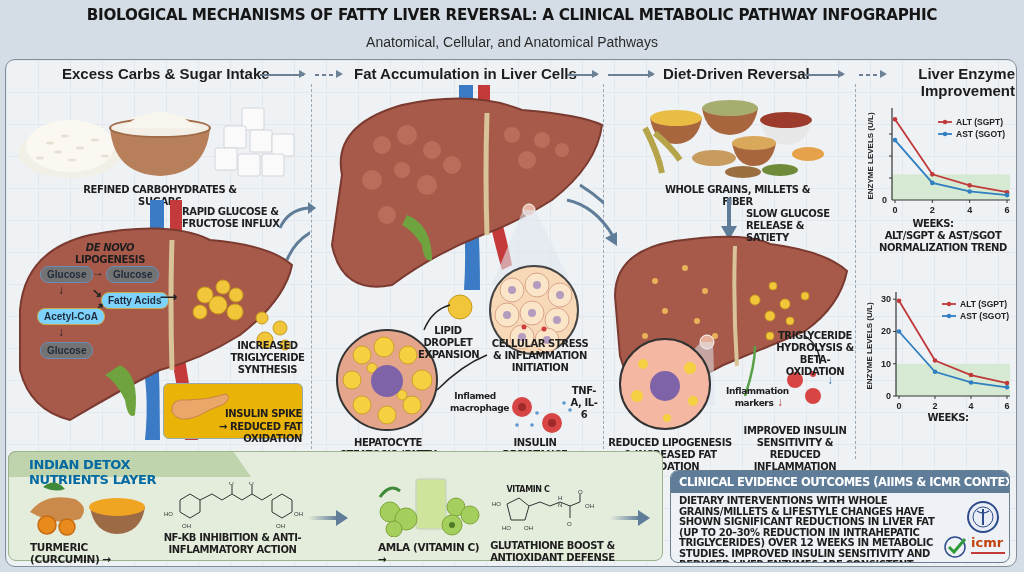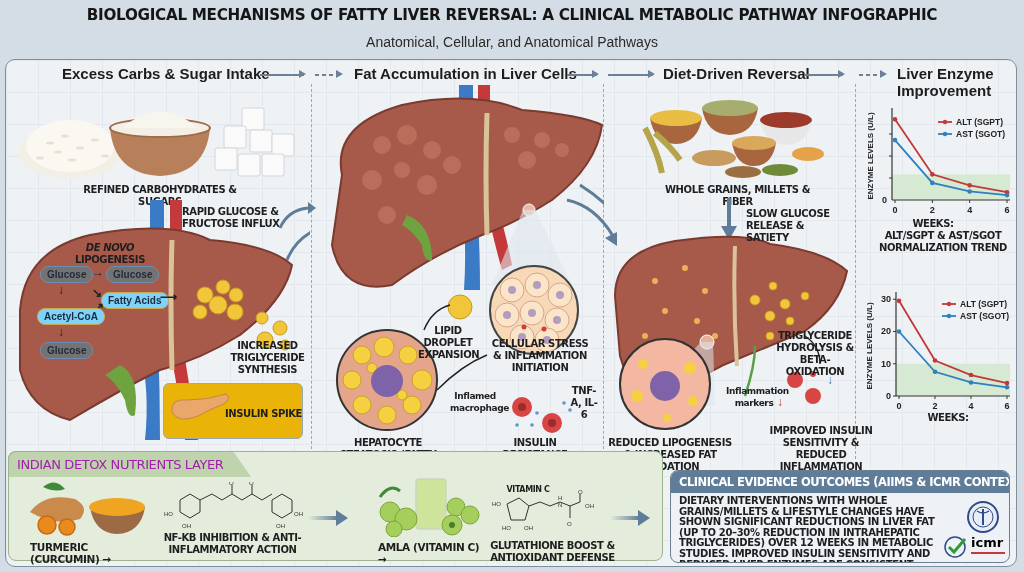--- a/index.html
+++ b/index.html
@@ -62,21 +62,21 @@
 
   
   .nutrient-panel {
     position: absolute; left: 8px; top: 451px; width: 655px; height: 110px;
     background: #e4ecdc; border: 1.5px solid #9db48e; border-radius: 8px;
   }
   .nutrient-tab {
     position: absolute; left: 8px; top: 451px; height: 26px; width: 226px;
     background: #bfd4ad; border: 1.5px solid #9db48e; border-bottom: none;
     border-radius: 8px 0 0 0;
-    font-weight: normal; font-size: 13px; padding: 5px 8px; color: #a21caf;
+    font-weight: bold; font-size: 13px; padding: 5px 20px; color: #0369a1;
     font-family: "DejaVu Sans", sans-serif; letter-spacing: -0.4px;
   }
   .nutrient-tab::after {
     content: ""; position: absolute; right: -18px; top: -1.5px;
     border-bottom: 26px solid #bfd4ad; border-right: 18px solid transparent;
   }
   .evidence-panel {
     position: absolute; left: 670px; top: 470px; width: 340px; height: 93px;
     background: #eef2f6; border: 1.5px solid #6c7f91; border-radius: 8px; overflow: hidden;
   }
@@ -101,21 +101,21 @@
 
 <div class="sec-head" style="left:62px;top:65px;">Excess Carbs &amp; Sugar Intake</div>
 <div class="arrow-line" style="left:260px;top:74px;width:44px;"></div>
 <div class="arrow-line dashed" style="left:315px;top:74px;width:26px;"></div>
 <div class="sec-head" style="left:354px;top:65px;">Fat Accumulation in Liver Cells</div>
 <div class="arrow-line" style="left:567px;top:74px;width:30px;"></div>
 <div class="arrow-line" style="left:608px;top:74px;width:45px;"></div>
 <div class="sec-head" style="left:663px;top:65px;">Diet-Driven Reversal</div>
 <div class="arrow-line" style="left:805px;top:74px;width:38px;"></div>
 <div class="arrow-line dashed" style="left:859px;top:74px;width:26px;"></div>
-<div class="sec-head" style="left:897px;top:65px;width:118px;white-space:normal;line-height:17px;text-align:left;">Liver Enzyme Improvement</div>
+<div class="sec-head" style="left:897px;top:65px;width:118px;white-space:normal;line-height:17px;text-align:right;">Liver Enzyme Improvement</div>
 
 <div class="divider" style="left:311px;top:84px;height:365px;"></div>
 <div class="divider" style="left:603px;top:84px;height:365px;"></div>
 <div class="divider" style="left:855px;top:84px;height:375px;"></div>
 
 <svg style="position:absolute;left:10px;top:88px;" width="295" height="95">
 
   <g>
     <ellipse cx="60" cy="65" rx="52" ry="25" fill="#f2efe6"></ellipse>
     <ellipse cx="60" cy="58" rx="44" ry="26" fill="#faf8f1"></ellipse>
@@ -193,20 +193,21 @@
 <div class="small-arrow" style="left:58px;top:325px;">↓</div>
 <div class="pill" style="left:40px;top:342px;">Glucose</div>
 
 <div class="lbl" style="left:230px;top:340px;width:75px;">INCREASED TRIGLYCERIDE SYNTHESIS</div>
 
 <div style="position:absolute;left:163px;top:383px;width:140px;height:56px;border:1.5px solid #9aa8b4;border-radius:6px;background:#eab308;">
   <svg style="position:absolute;left:4px;top:6px;" width="64" height="32">
     <path d="M4 22 Q2 8 20 10 Q40 10 58 4 Q64 8 56 14 Q40 20 30 26 Q10 34 4 22 Z" fill="#e9a86a" stroke="#c7834a" stroke-width="1"></path>
   </svg>
   <div class="lbl" style="left:60px;top:24px;width:78px;text-align:right;">INSULIN SPIKE</div>
+  <div class="lbl" style="left:2px;top:37px;width:136px;text-align:right;">→ REDUCED FAT OXIDATION</div>
 </div>
 
 <svg style="position:absolute;left:312px;top:85px;" width="292" height="350">
   <rect x="147" y="0" width="14" height="40" fill="#3b7ac4"></rect>
   <rect x="166" y="0" width="12" height="40" fill="#c43a3a"></rect>
   <path d="M150 110 Q155 160 152 205 L168 205 Q168 160 165 110 Z" fill="#3b7ac4"></path>
   <path d="M172 110 Q180 150 190 185 L200 180 Q192 140 182 110 Z" fill="#c43a3a"></path>
   <path d="M30 90 Q20 40 90 20 Q160 5 210 25 Q270 30 290 40 Q285 80 240 115 Q200 140 170 150 Q120 170 80 200 Q30 210 20 160 Z" fill="#a85a4a" stroke="#7a3a30" stroke-width="2"></path>
   <g fill="#c77a66" opacity="0.6">
     <circle cx="70" cy="60" r="9"></circle>
@@ -374,21 +375,21 @@
 </svg>
 <svg style="position:absolute;left:565px;top:196px;" width="60" height="60">
   <path d="M2 4 Q30 10 48 40" stroke="#5f7d98" stroke-width="3" fill="none"></path>
   <polygon points="40,42 52,50 52,36" fill="#5f7d98"></polygon>
 </svg>
 
 <div class="lbl" style="left:746px;top:208px;width:85px;text-align:left;">SLOW GLUCOSE RELEASE &amp; SATIETY</div>
 <div class="lbl" style="left:775px;top:330px;width:80px;">TRIGLYCERIDE HYDROLYSIS &amp; BETA-OXIDATION</div>
 <div class="lbl" style="left:726px;top:385px;width:56px;text-transform:none;font-size:9px;">Inflammation markers</div>
 <div class="lbl" style="left:606px;top:437px;width:128px;">REDUCED LIPOGENESIS &amp; INCREASED FAT OXIDATION</div>
-<div class="lbl" style="left:764px;top:425px;width:114px;">IMPROVED INSULIN SENSITIVITY &amp; REDUCED INFLAMMATION</div>
+<div class="lbl" style="left:738px;top:425px;width:114px;">IMPROVED INSULIN SENSITIVITY &amp; REDUCED INFLAMMATION</div>
 
 <div class="chart-box" style="left:858px;top:104px;width:160px;height:160px;">
   <svg width="160" height="112" id="chart1">
       <rect x="34" y="70.33333333333333" width="118" height="25.66666666666667" fill="#d6ead3"></rect>
       <line x1="34" y1="4" x2="34" y2="96" stroke="#333" stroke-width="1.2"></line>
       <line x1="34" y1="96" x2="152" y2="96" stroke="#333" stroke-width="1.2"></line>
       <line x1="31" y1="74" x2="34" y2="74" stroke="#333"></line>
       <line x1="31" y1="52" x2="34" y2="52" stroke="#333"></line>
       <line x1="31" y1="30" x2="34" y2="30" stroke="#333"></line>
       <text x="29" y="99" font-size="9" font-weight="bold" text-anchor="end" fill="#222">0</text>
@@ -542,15 +543,15 @@
   <svg style="position:absolute;left:292px;top:28px;" width="40" height="36">
     <circle cx="20" cy="18" r="15" fill="#e9eef6" stroke="#2d4a8a" stroke-width="2"></circle>
     <circle cx="20" cy="18" r="10" fill="none" stroke="#2d4a8a" stroke-width="1"></circle>
     <line x1="20" y1="10" x2="20" y2="26" stroke="#2d4a8a" stroke-width="2"></line>
     <path d="M14 12 Q20 16 26 12" stroke="#2d4a8a" stroke-width="1.5" fill="none"></path>
   </svg>
   <svg style="position:absolute;left:272px;top:64px;" width="26" height="24">
     <circle cx="12" cy="12" r="10" fill="none" stroke="#2d4a8a" stroke-width="1.5"></circle>
     <path d="M6 12 L11 17 L22 4" stroke="#2f9a3a" stroke-width="3" fill="none"></path>
   </svg>
-  <div style="position:absolute;left:300px;top:64px;font-weight:bold;font-size:13px;color:#000000;font-family:'DejaVu Sans',sans-serif;">icmr</div>
+  <div style="position:absolute;left:300px;top:64px;font-weight:bold;font-size:13px;color:#c2410c;font-family:'DejaVu Sans',sans-serif;">icmr</div>
   <div style="position:absolute;left:300px;top:81px;width:34px;height:2px;background:#c43a3a;"></div>
 </div>
 
 </body></html>

